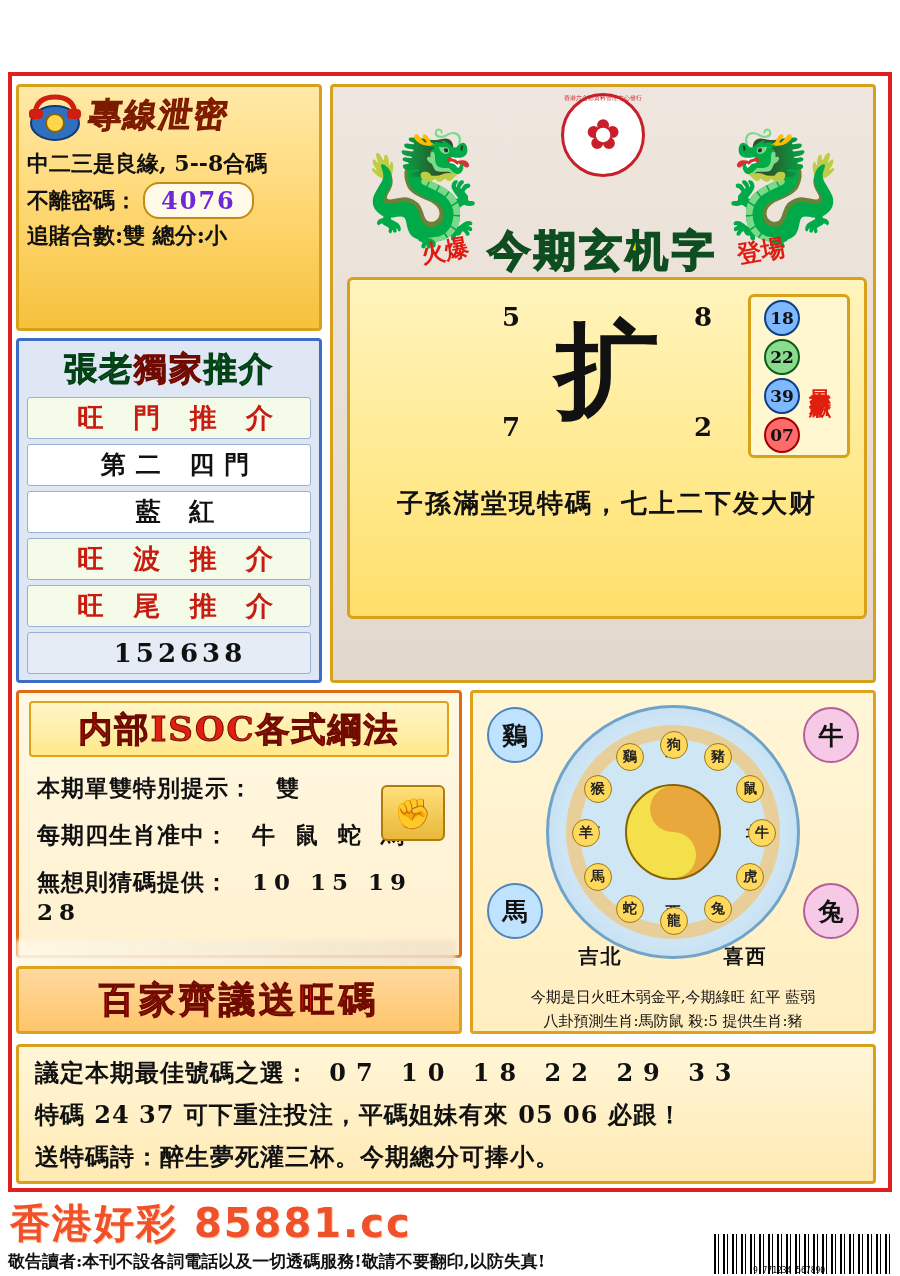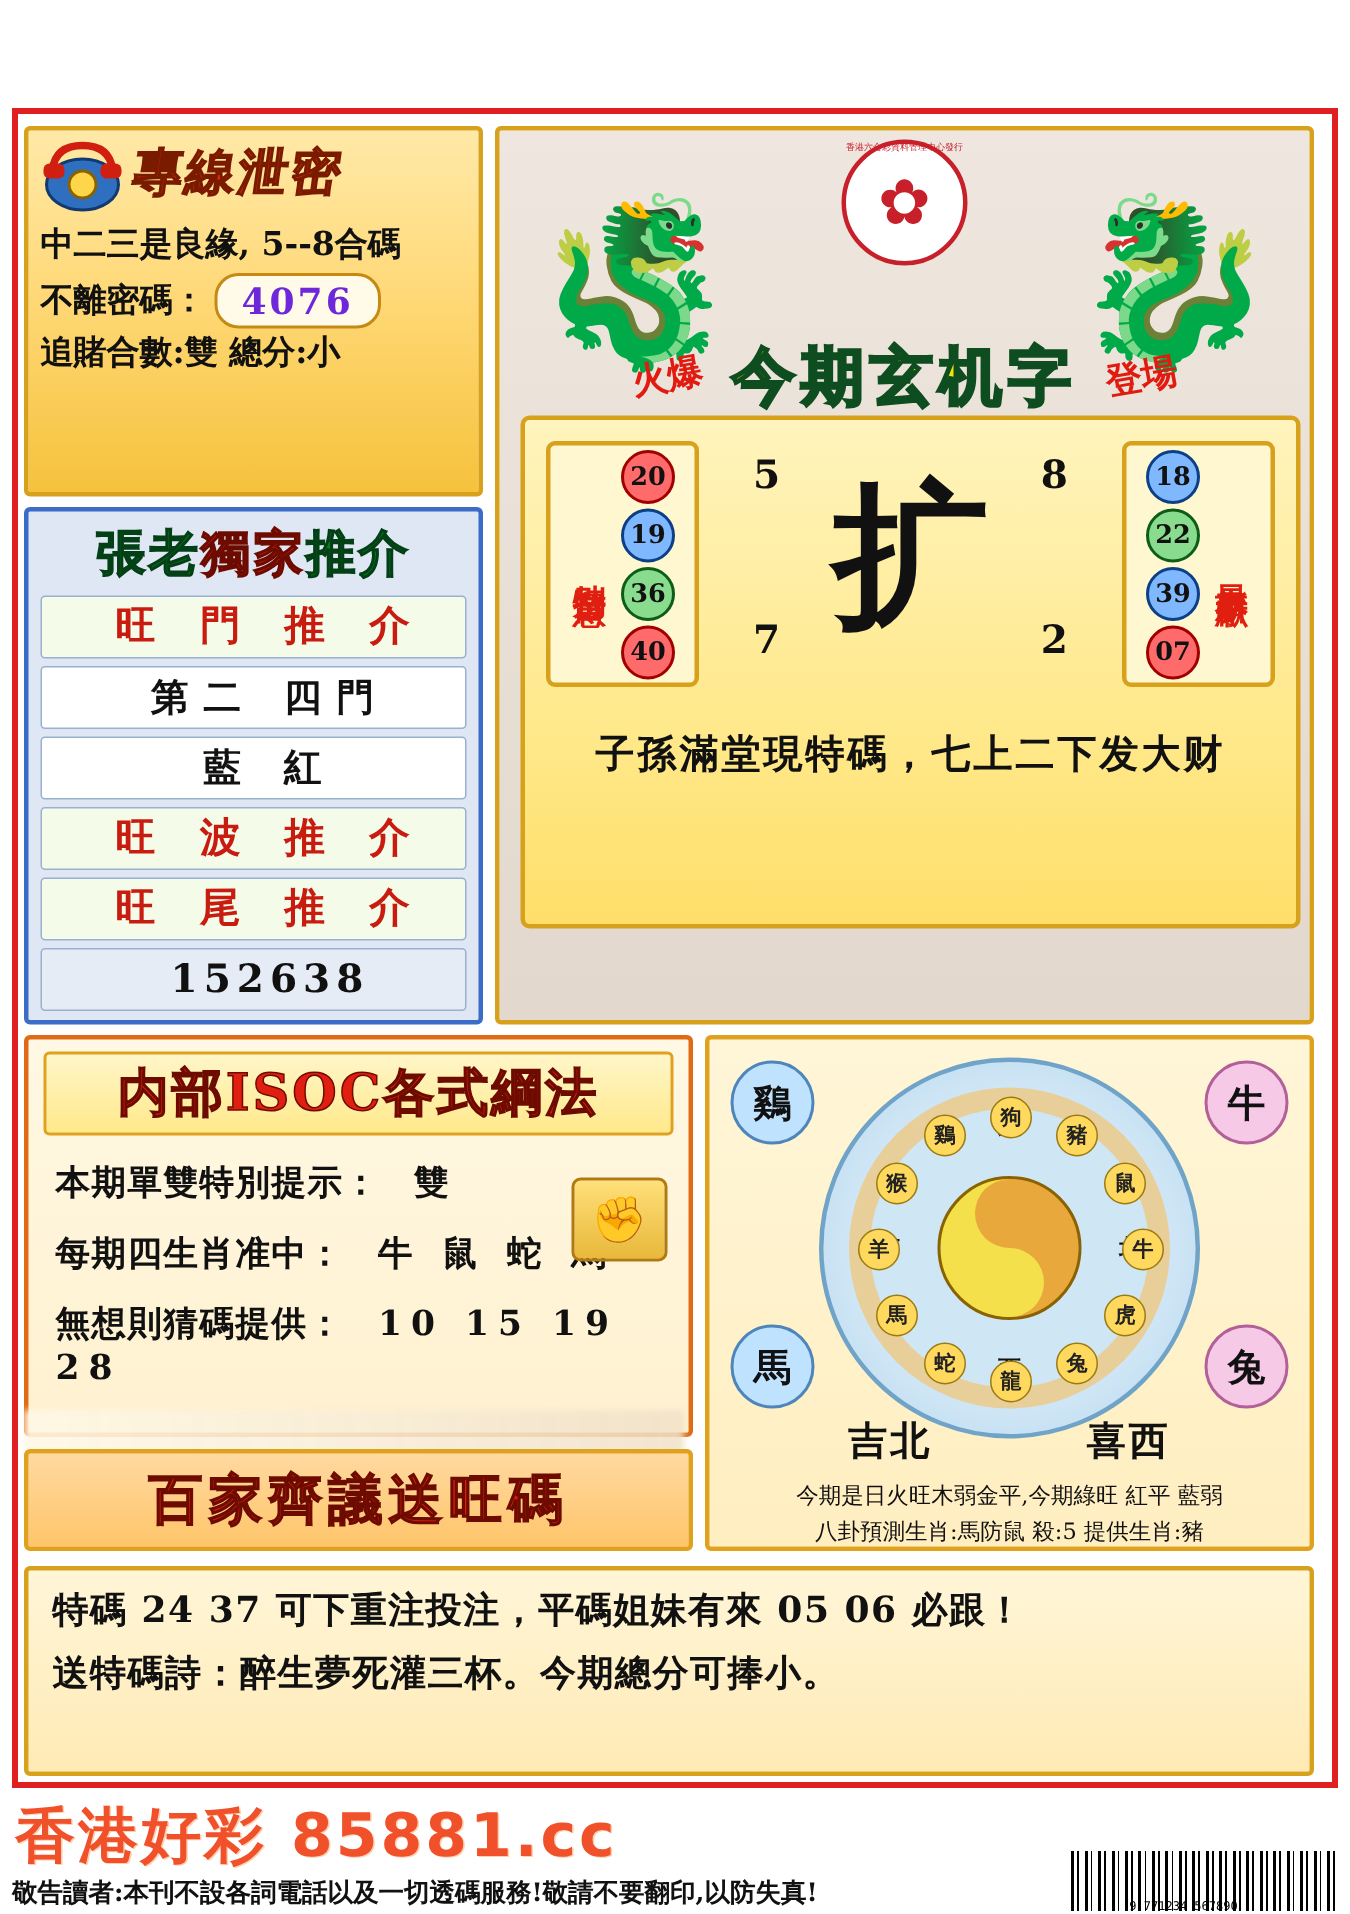--- a/index.html
+++ b/index.html
@@ -277,21 +277,21 @@
     font-weight:bold;font-size:15px;color:#111;
   }
   .dir.n{left:50%;top:34px;transform:translateX(-50%);}
   .dir.s{left:36px;top:50%;transform:translateY(-50%);}
   .dir.e{right:36px;top:50%;transform:translateY(-50%);}
   .dir.w{left:50%;bottom:34px;transform:translateX(-50%);}
 
   .luck-row{
     position:absolute;left:0;right:0;top:250px;text-align:center;
     font-family:"DejaVu Serif","Liberation Serif",serif;
-    font-weight:bold;font-size:26px;color:#111;letter-spacing:2px;
+    font-weight:bold;font-size:20px;color:#111;letter-spacing:2px;
   }
   .luck-row span{margin:0 46px;}
   .bagua-note{
     position:absolute;left:10px;right:10px;top:292px;
     font-family:"DejaVu Serif","Liberation Serif",serif;
     font-size:15px;color:#111;line-height:24px;text-align:center;
   }
 
   
   .p-bottom{
@@ -383,29 +383,20 @@
     <div class="dragon right">🐉</div>
 
     <div class="banner">
       <span class="hot">火爆</span>
       <span class="mid">今期玄机字</span>
       <span class="hot">登場</span>
     </div>
 
     <div class="yellow-card">
 
-      <div class="side-box left">
-        <div class="side-label">特別留意</div>
-        <div class="ball-col">
-          <div class="ball red">20</div>
-          <div class="ball blue">19</div>
-          <div class="ball green">36</div>
-          <div class="ball red">40</div>
-        </div>
-      </div>
 
       <div class="side-box right">
         <div class="ball-col">
           <div class="ball blue">18</div>
           <div class="ball green">22</div>
           <div class="ball blue">39</div>
           <div class="ball red">07</div>
         </div>
         <div class="side-label">最新奉獻</div>
       </div>
@@ -478,20 +469,24 @@
       <span>吉北</span>
       <span>喜西</span>
     </div>
     <div class="bagua-note">
       <div>今期是日火旺木弱金平,今期綠旺 紅平 藍弱</div>
       <div>八卦預測生肖:馬防鼠  殺:5   提供生肖:豬</div>
     </div>
   </div>
 
   <div class="panel p-bottom">
+    <div class="bot-line">
+      <span>議定本期最佳號碼之選：</span>
+      <span class="nums">07   10   18   22   29   33</span>
+    </div>
     <div class="bot-line">特碼  24    37 可下重注投注，平碼姐妹有來   05   06 必跟！</div>
     <div class="bot-line">送特碼詩：醉生夢死灌三杯。今期總分可捧小。</div>
   </div>
 
   <div class="watermark">香港好彩 85881.cc</div>
   <div class="footer-note">敬告讀者:本刊不設各詞電話以及一切透碼服務!敬請不要翻印,以防失真!</div>
   <div class="barcode"></div>
   <div class="barcode-num">9 771234 567890</div>
 
 </div>

